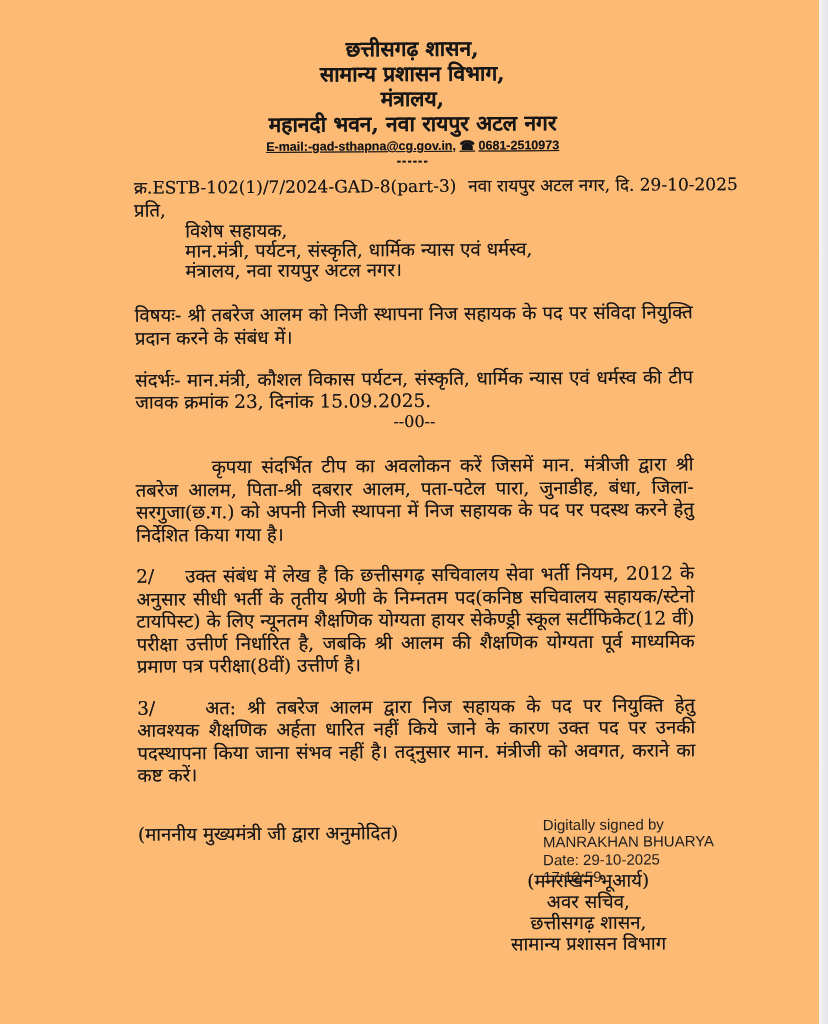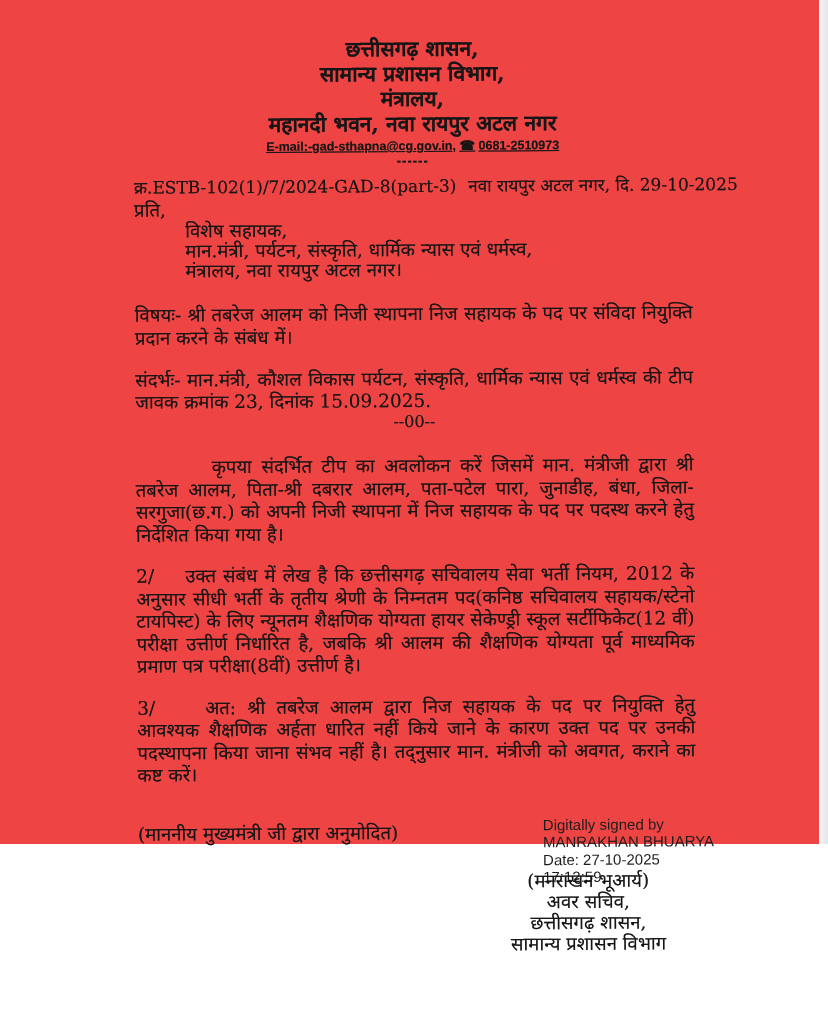--- a/index.html
+++ b/index.html
@@ -6,22 +6,22 @@
     margin: 0;
     padding: 0;
     width: 828px;
     height: 1024px;
     overflow: hidden;
     background: #ffffff;
   }
   .page {
     position: relative;
     width: 828px;
-    height: 844px;
-    background: #ef4444;
+    height: 1024px;
+    background: #fdba74;
     font-family: "DejaVu Serif", "Liberation Serif", serif;
     color: #161616;
   }
   .scan-edge {
     position: absolute;
     top: 0;
     right: 0;
     width: 9px;
     height: 100%;
     background: linear-gradient(to right, #f5f5f6, #e5e5e9);
@@ -180,21 +180,21 @@
     <p class="para para-2"><span>2/</span><span class="num-gap-2"></span><span>उक्त संबंध में लेख है कि छत्तीसगढ़ सचिवालय सेवा भर्ती नियम, 2012 के अनुसार सीधी भर्ती के तृतीय श्रेणी के निम्नतम पद(कनिष्ठ सचिवालय सहायक/स्टेनो टायपिस्ट) के लिए न्यूनतम शैक्षणिक योग्यता हायर सेकेण्ड्री स्कूल सर्टीफिकेट(12 वीं) परीक्षा उत्तीर्ण निर्धारित है, जबकि श्री आलम की शैक्षणिक योग्यता पूर्व माध्यमिक प्रमाण पत्र परीक्षा(8वीं) उत्तीर्ण है।</span></p>
 
     <p class="para para-3"><span>3/</span><span class="num-gap-3"></span><span>अत: श्री तबरेज आलम द्वारा निज सहायक के पद पर नियुक्ति हेतु आवश्यक शैक्षणिक अर्हता धारित नहीं किये जाने के कारण उक्त पद पर उनकी पदस्थापना किया जाना संभव नहीं है। तद्नुसार मान. मंत्रीजी को अवगत, कराने का कष्ट करें।</span></p>
 
     <div class="sig-area">
       <div class="approval">(माननीय मुख्यमंत्री जी द्वारा अनुमोदित)</div>
 
       <div class="digital-sig">
         <div>Digitally signed by</div>
         <div>MANRAKHAN BHUARYA</div>
-        <div>Date: 27-10-2025</div>
+        <div>Date: 29-10-2025</div>
         <div>17:12:59</div>
       </div>
 
       <div class="sig-hindi">
         <div>(मनराखन भूआर्य)</div>
         <div>अवर सचिव,</div>
         <div>छत्तीसगढ़ शासन,</div>
         <div>सामान्य प्रशासन विभाग</div>
       </div>
     </div>

